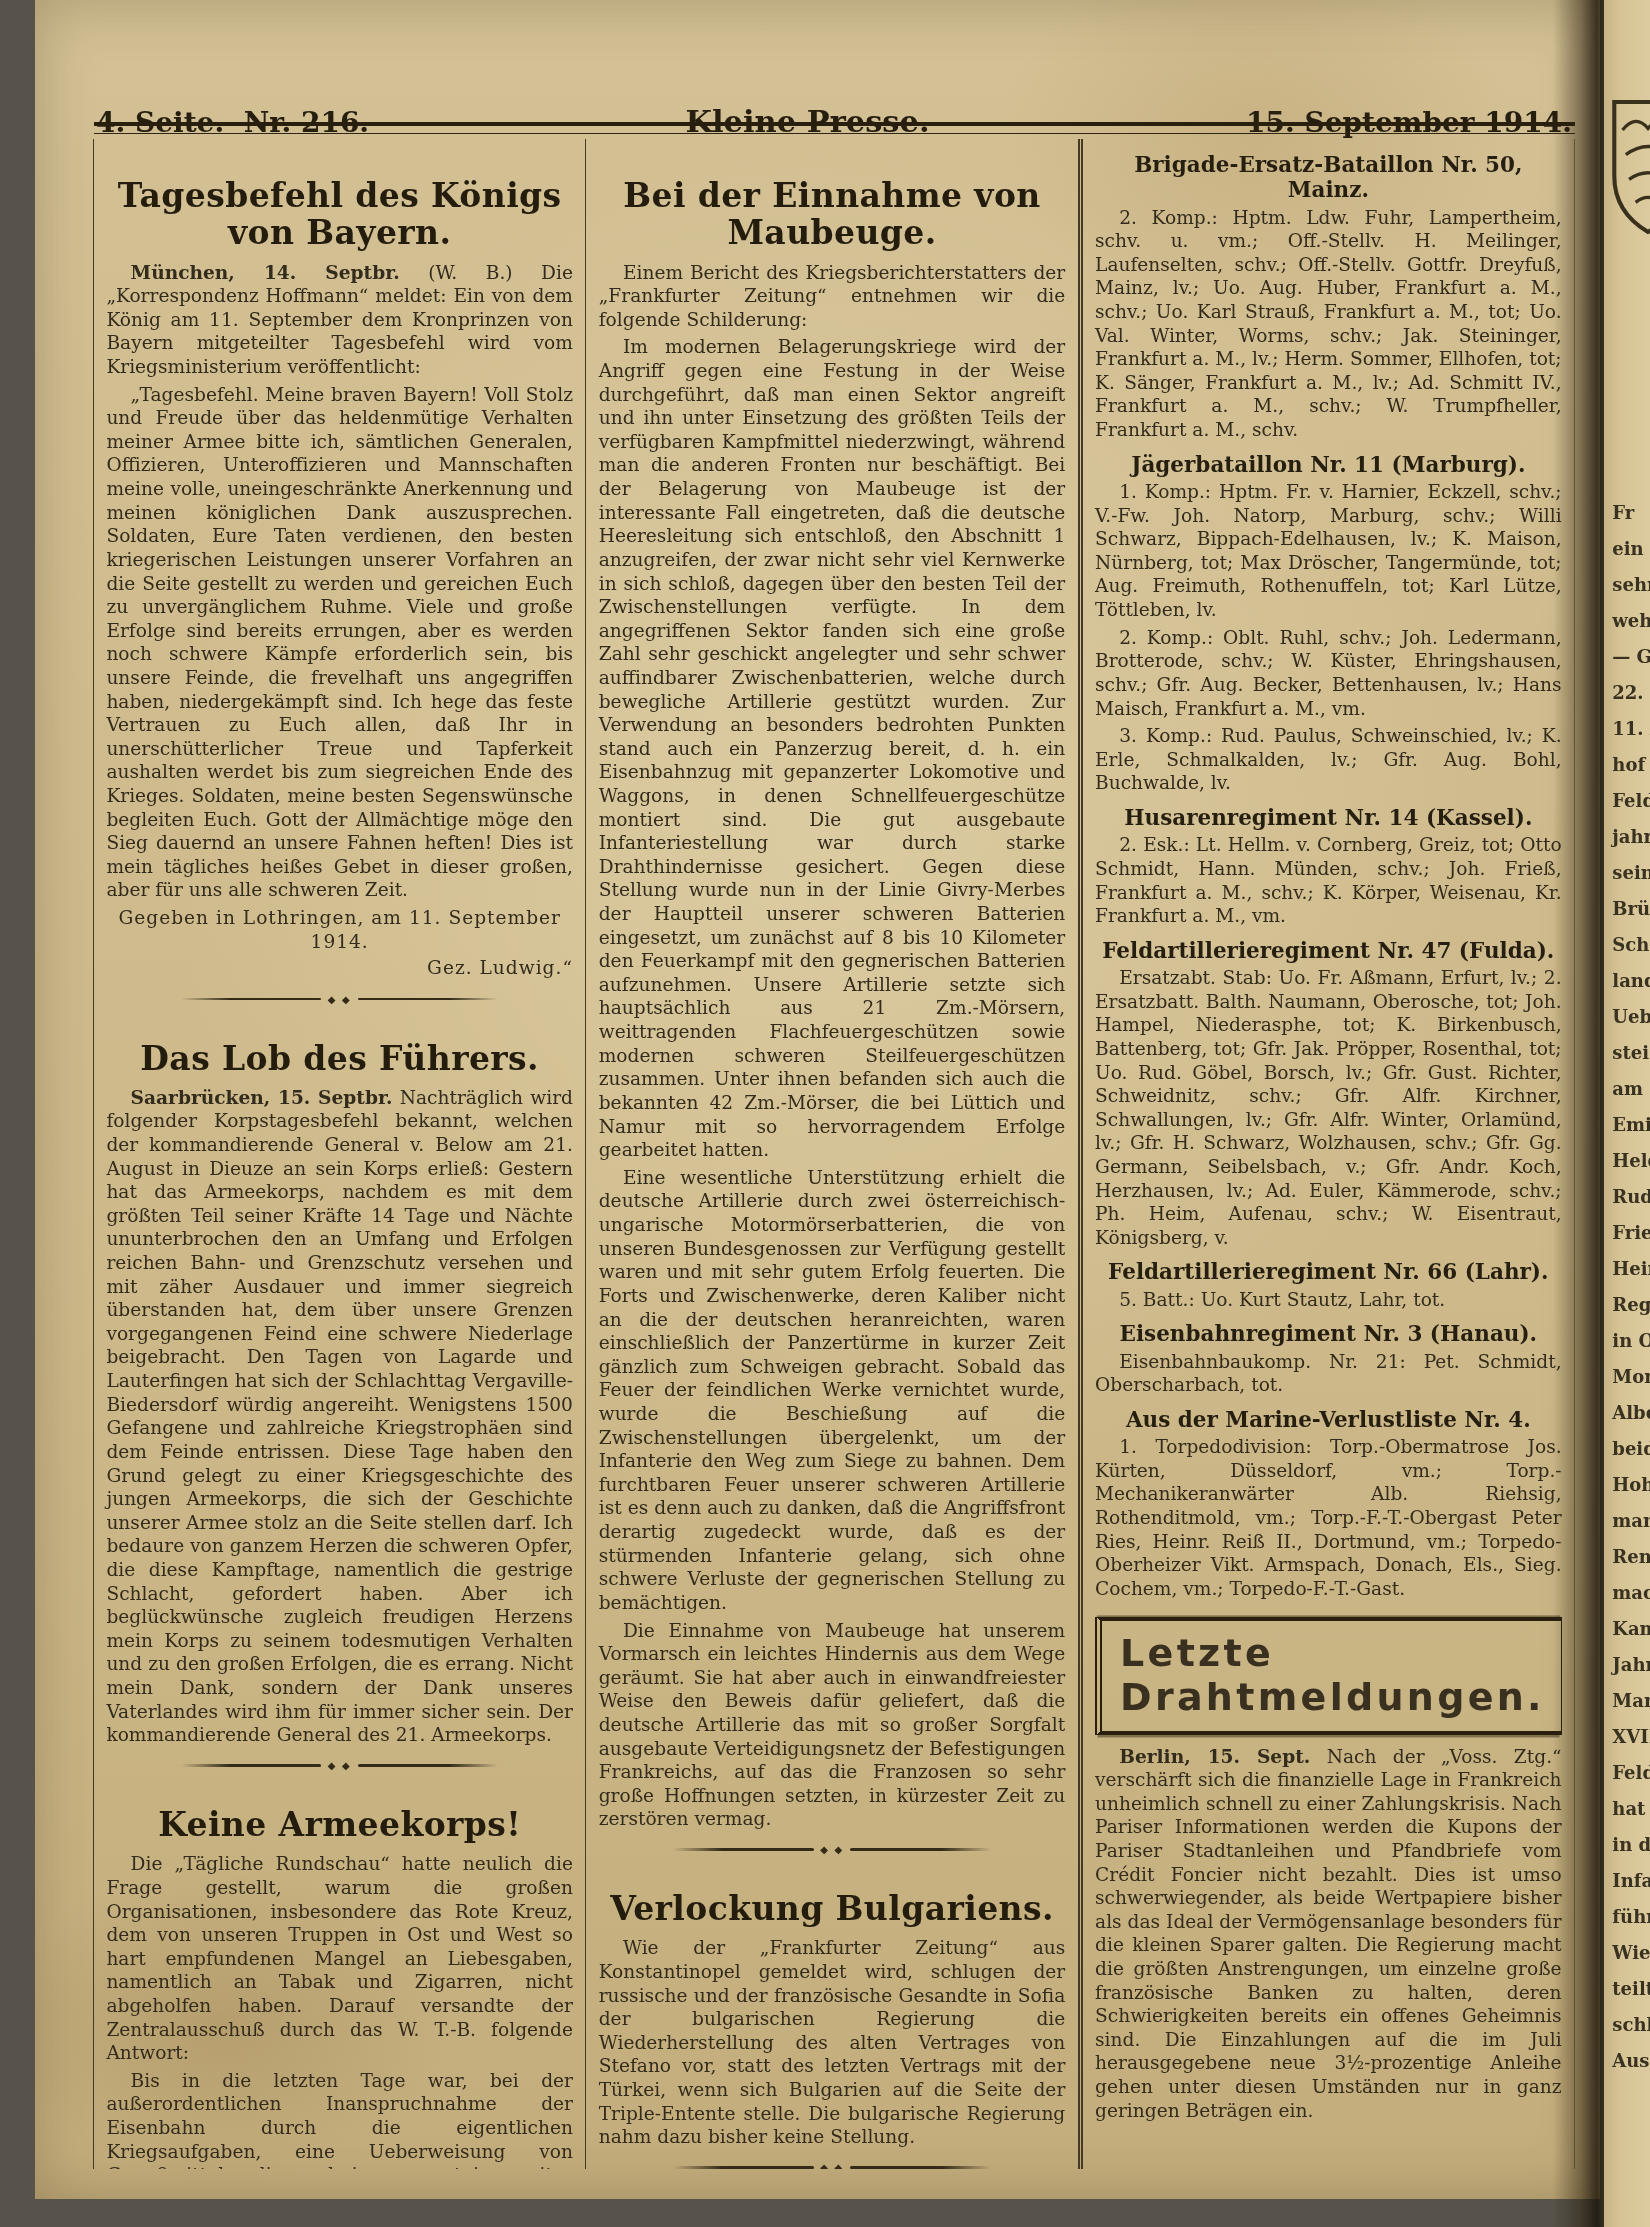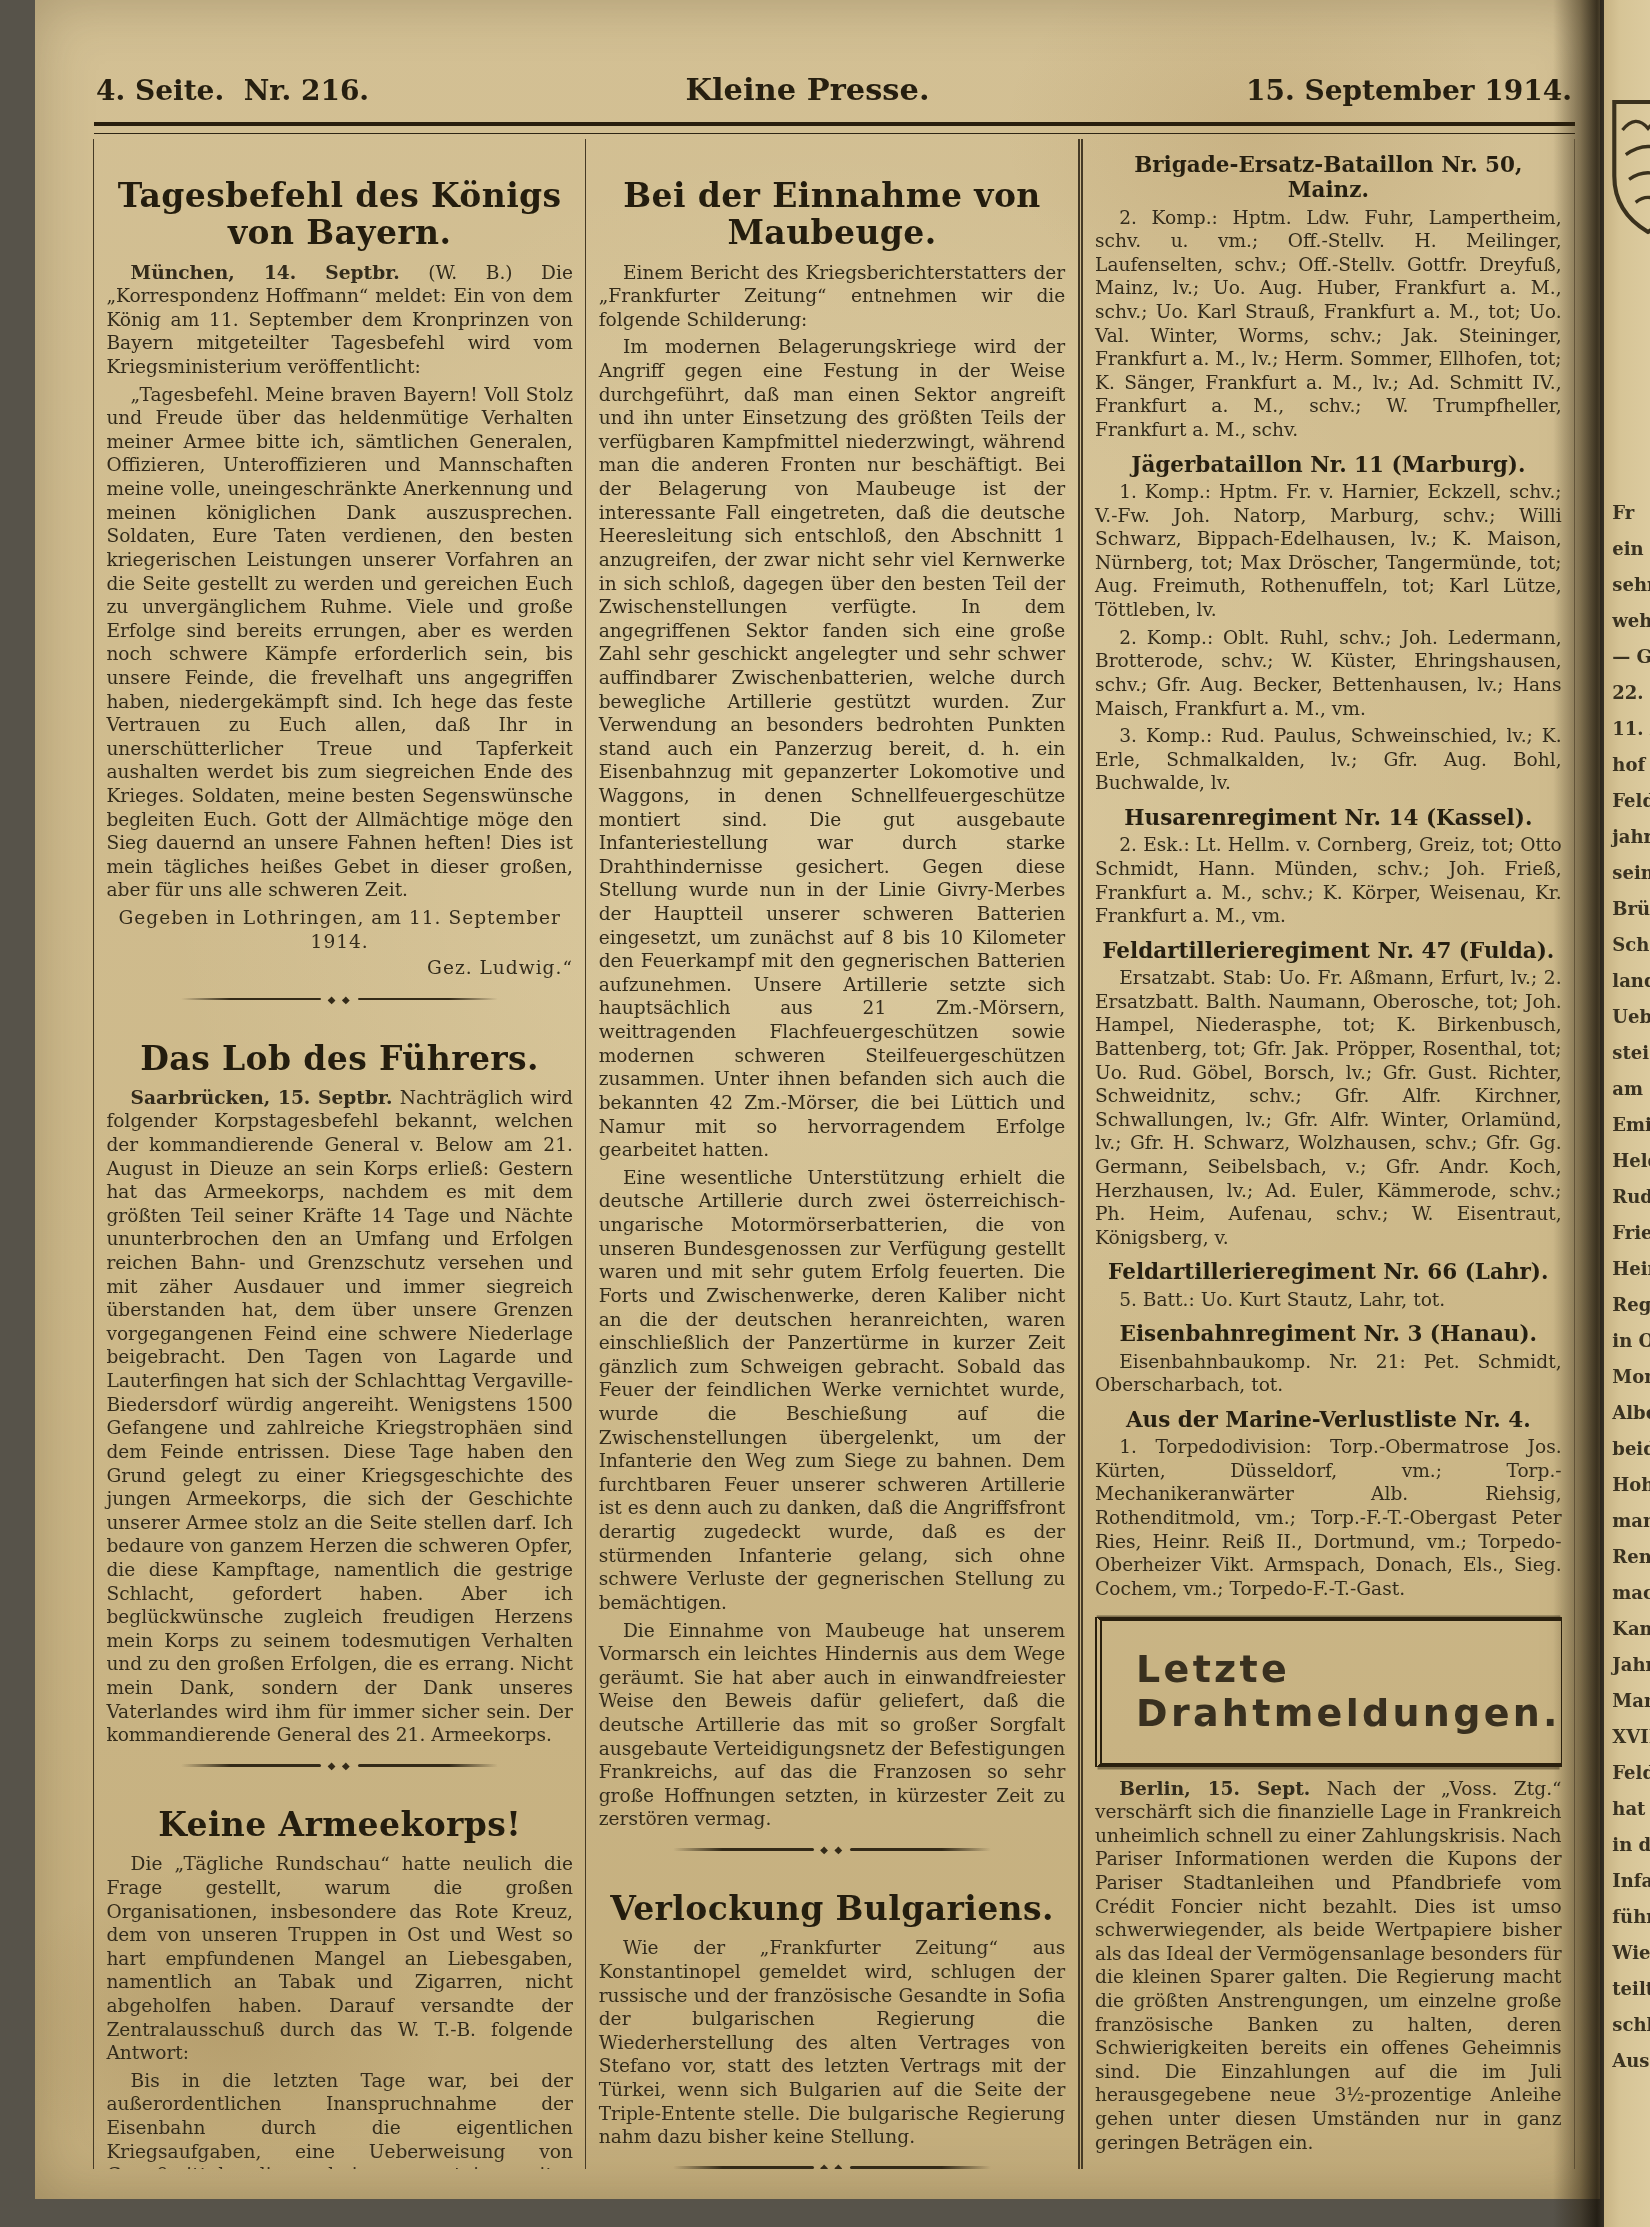--- a/index.html
+++ b/index.html
@@ -9,21 +9,21 @@
     background:
       radial-gradient(60% 45% at 50% 38%, rgba(255,246,216,.28), transparent 70%),
       radial-gradient(26% 14% at 78% 6%, rgba(140,100,40,.14), transparent 62%),
       radial-gradient(24% 12% at 12% 92%, rgba(120,90,40,.20), transparent 60%),
       linear-gradient(180deg,#d3c094,#cdb98a 58%,#c3ad7c);
     box-shadow:inset 0 0 58px rgba(60,45,20,.28);}
 
   .masthead{position:absolute;left:61px;right:28px;top:71px;display:flex;justify-content:space-between;
     align-items:flex-end;font-weight:bold;font-size:28px;color:#261f10;}
   .mh-left,.mh-right{white-space:pre;}
-  .mh-center{font-size:30.5px;}
+  .mh-center{font-size:30.5px;margin-top:32px;}
   .mh-rule{position:absolute;left:59px;right:25px;top:122px;height:6.6px;
     border-top:4.1px solid #291f0e;border-bottom:1.7px solid #2e2514;}
 
   .columns{position:absolute;left:58px;right:25px;top:139px;bottom:30px;display:flex;
     border-left:1.7px solid #453a26;border-right:1.7px solid rgba(69,58,38,.55);}
   .col{flex:1 1 0;padding:3.3px 12.4px 0;overflow:hidden;}
   .colsep{width:0;border-left:1.7px solid #453a26;}
   .colsep.dbl{border-left:5px double #453a26;}
 
   .head{font-weight:bold;text-align:center;line-height:1.12;margin:8.3px 0 8.3px;color:#241d0e;letter-spacing:0.4px;}
@@ -35,21 +35,21 @@
   .lead{font-weight:bold;}
 
   .divider{display:flex;align-items:center;justify-content:center;gap:6.6px;margin:13.2px auto 10px;width:68%;}
   .dl{flex:1;height:2.5px;border-radius:1.7px;background:linear-gradient(90deg,transparent,#332a18 35%,#332a18);}
   .dl.r{background:linear-gradient(270deg,transparent,#332a18 35%,#332a18);}
   .gem{font-size:10px;color:#332a18;letter-spacing:1.7px;}
 
   .boxtitle{border-top:4.1px solid #291f0e;border-bottom:4.1px solid #291f0e;border-left:7.4px double #291f0e;
     border-right:1.7px solid #291f0e;margin:16.5px 0 10px;padding:10px 6.6px 11.6px 18px;
     box-shadow:0 -3.3px 0 -1.7px rgba(41,31,14,.45), 0 5px 0 -2.5px rgba(41,31,14,.45);}
-  .boxhead{font-family:"DejaVu Sans",sans-serif;font-weight:bold;font-size:38px;margin:16px;
+  .boxhead{font-family:"DejaVu Sans",sans-serif;font-weight:bold;font-size:38px;margin:0;
     letter-spacing:3.3px;color:#39301f;text-align:left;}
 
   .gutter{position:absolute;left:1553px;top:0;width:61px;height:2227px;
     background:linear-gradient(90deg,rgba(40,30,12,0) 0%,rgba(40,30,12,.45) 45%,rgba(22,16,6,.78) 72%,rgba(40,30,12,.25) 100%);}
   .page2{position:absolute;left:1604px;top:0;width:46px;height:2227px;overflow:hidden;color:#3a3220;
     background:linear-gradient(90deg,#c7b384 0%,#d6c496 35%,#dccb9f 100%);}
   .crest{position:absolute;left:6.6px;top:97px;}
   .frags{position:absolute;left:8.3px;top:495px;font-size:18px;line-height:36px;font-weight:bold;white-space:pre;}
   .frag{height:36px;}
 </style>

